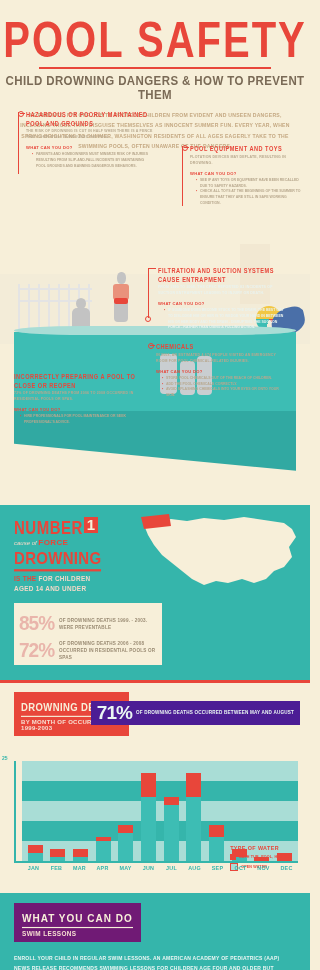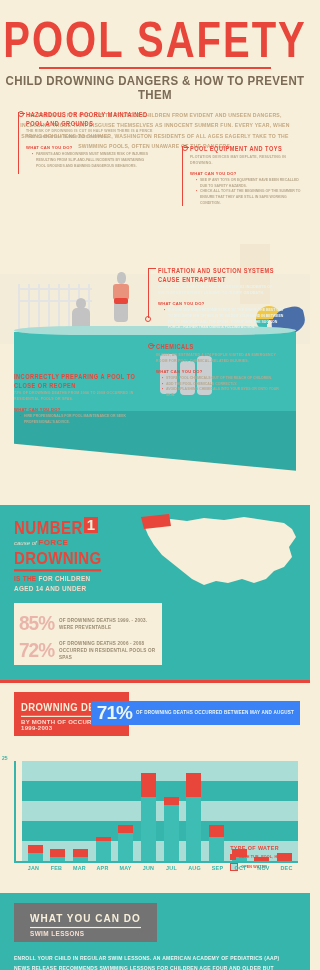--- a/index.html
+++ b/index.html
@@ -124,21 +124,21 @@
   .chartsec{position:relative;background:#f7efd9;height:210px;border-top:3px solid #e8463a;}
   .chart-head{position:absolute;left:14px;top:9px;background:#e8463a;padding:4px 7px 5px;}
   .chart-head .t1{
     color:#f7efd9;font-size:9.5px;font-weight:bold;letter-spacing:.4px;line-height:1.1;
     border-bottom:1px solid #f7efd9;padding-bottom:2px;display:inline-block;
     transform:scaleY(1.15);transform-origin:left top;
   }
   .chart-head .t2{color:#f7dfd2;font-size:6px;font-weight:bold;margin-top:4px;letter-spacing:.3px;}
   .chart-head .t3{color:#f7dfd2;font-size:6px;font-weight:bold;letter-spacing:.3px;}
   .teal-stat{
-    position:absolute;right:10px;top:18px;background:#3b82f6;display:flex;align-items:center;
+    position:absolute;right:10px;top:18px;background:#4c1d95;display:flex;align-items:center;
     padding:3px 6px;
   }
   .teal-stat .pct{color:#eaf6f3;font-size:19px;font-weight:bold;line-height:.95;letter-spacing:-1px;}
   .teal-stat .ptxt{color:#eaf6f3;font-size:4.6px;line-height:1.55;margin-left:4px;font-weight:bold;letter-spacing:.2px;}
 
   .plot{position:absolute;left:22px;right:12px;top:78px;height:100px;background:#a9ddd6;}
   .plot .band{position:absolute;left:0;right:0;height:20px;background:#35b5ab;}
   .axis-y{position:absolute;left:-8px;top:0;bottom:0;width:2px;background:#35b5ab;}
   .axis-x{position:absolute;left:-8px;right:0;bottom:-2px;height:2px;background:#35b5ab;}
   .ylabel{position:absolute;left:-20px;top:-6px;color:#35b5ab;font-size:5px;font-weight:bold;}
@@ -153,21 +153,21 @@
   }
   .legend{position:absolute;right:6px;top:84px;}
   .legend .lt{color:#e8463a;font-size:5.4px;font-weight:bold;letter-spacing:.4px;}
   .legend .row{display:flex;align-items:center;margin-top:3px;}
   .legend .sw{width:6px;height:6px;background:#e8463a;}
   .legend .sw.open{background:#a9ddd6;border:1px solid #e8463a;}
   .legend .lb{color:#e8463a;font-size:3.6px;margin-left:3px;font-weight:bold;letter-spacing:.2px;}
 
   
   .wycd{position:relative;background:#35b5ab;padding:10px 14px 12px;}
-  .wycd-head{background:#737373;display:inline-block;padding:4px 16px 5px;}
+  .wycd-head{background:#701a75;display:inline-block;padding:4px 8px 5px;}
   .wycd-head .h1{
     color:#f7efd9;font-size:10px;font-weight:bold;letter-spacing:1px;
     border-bottom:1px solid #f7efd9;padding-bottom:2px;display:inline-block;
     transform:scaleY(1.15);transform-origin:left top;
   }
   .wycd-head .h2{color:#f7dfd2;font-size:6.4px;font-weight:bold;margin-top:4px;letter-spacing:.4px;}
   .wycd p{
     margin:11px 0 0;color:#eaf6f3;font-size:5px;line-height:2.0;letter-spacing:.25px;font-weight:bold;
   }
 </style>

